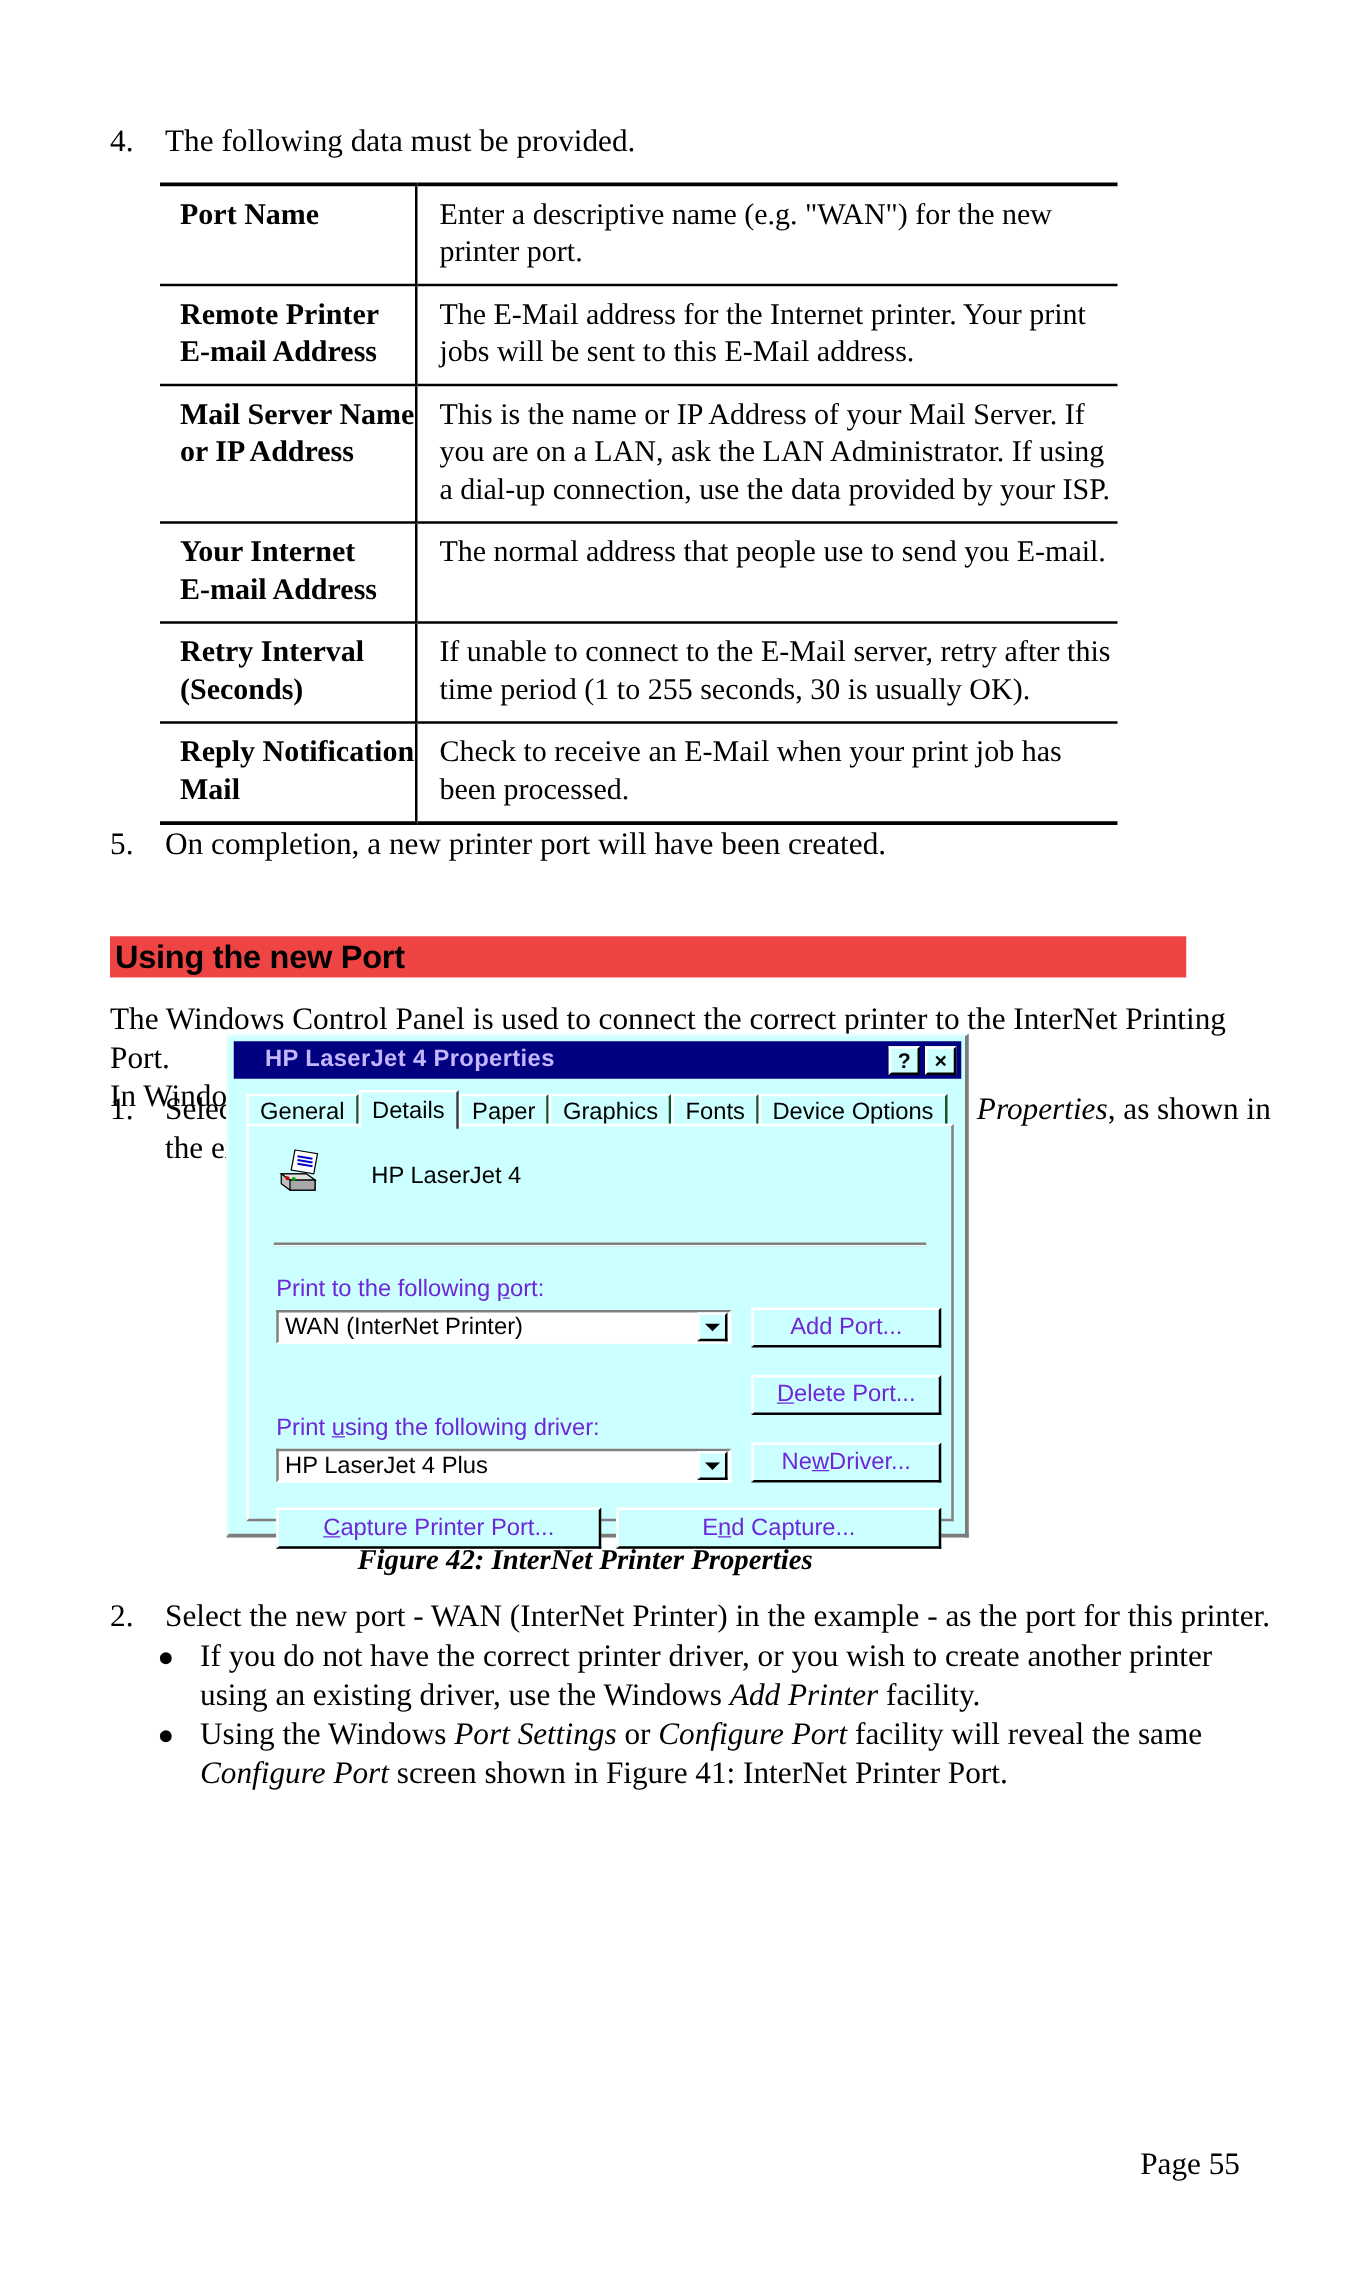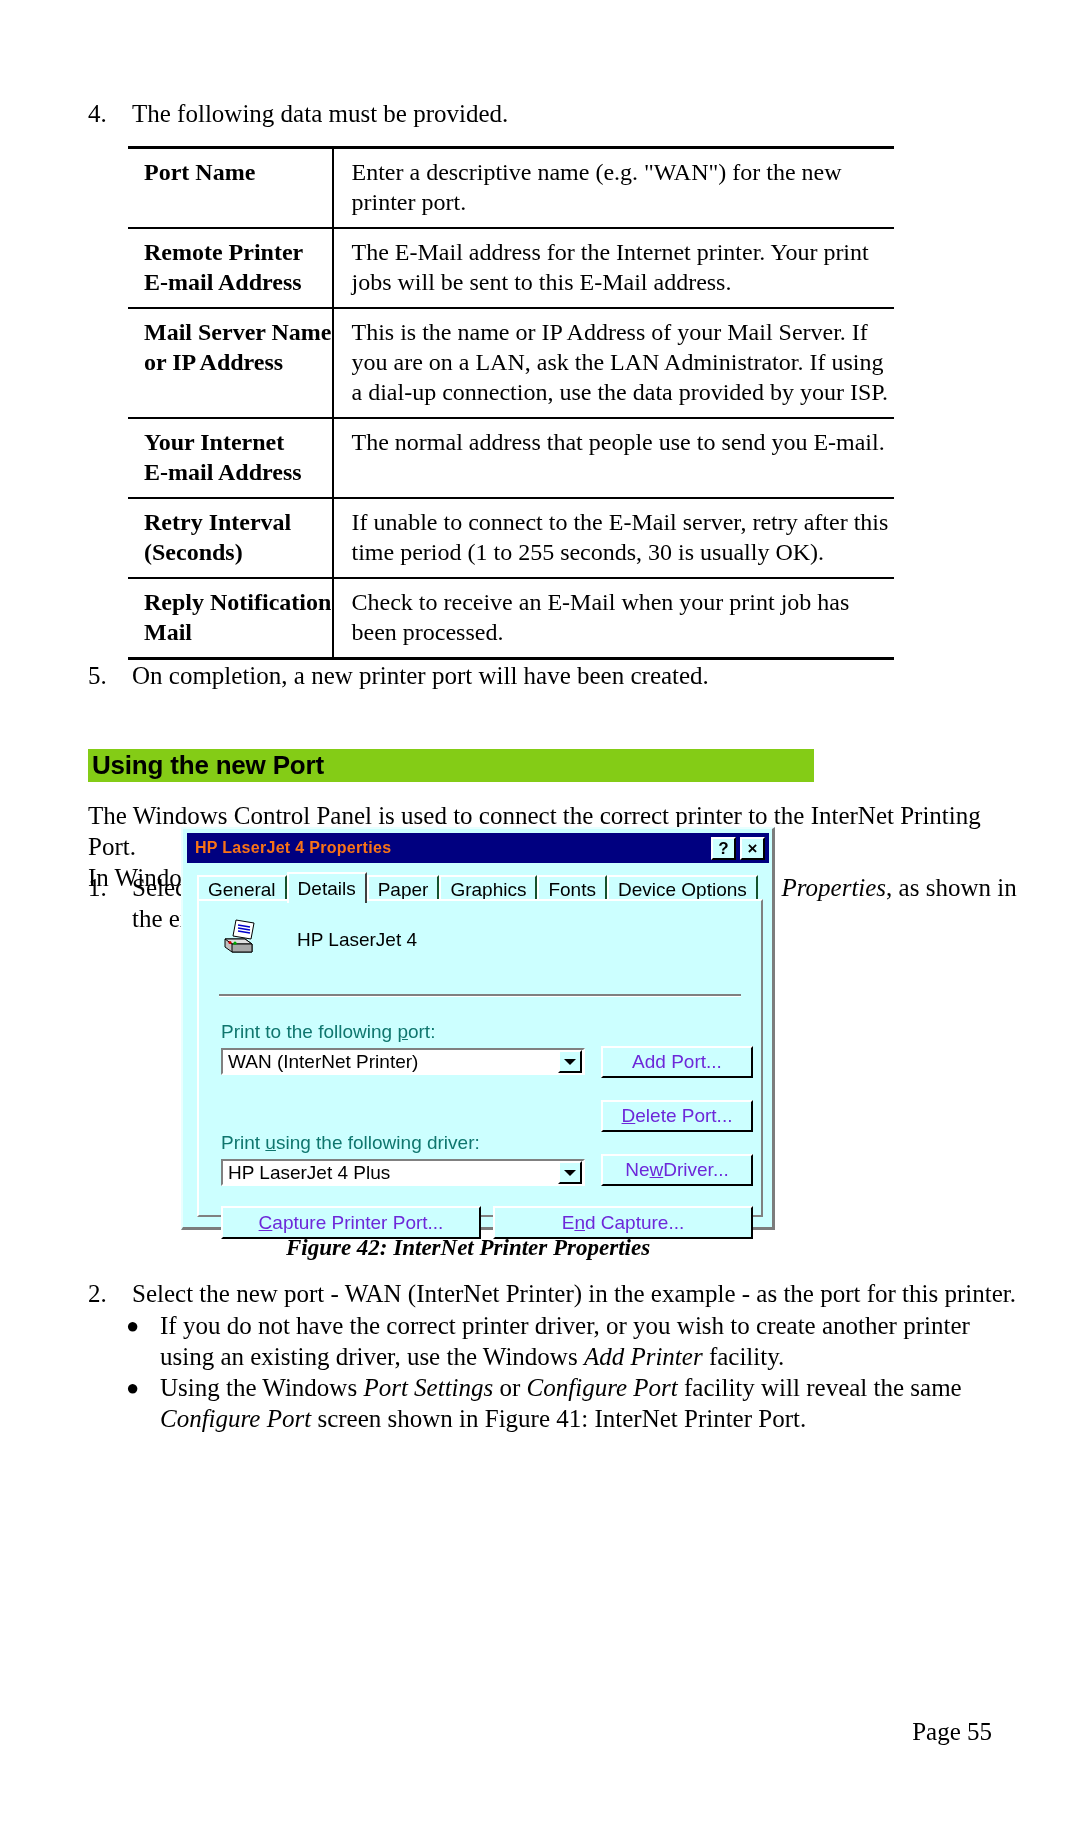--- a/index.html
+++ b/index.html
@@ -69,23 +69,23 @@
     padding-left: 18px !important;
     padding-right: 6px !important;
   }
   .dt-term .l, .dt-desc .l { display: block; white-space: nowrap; }
 
   
   .section-head {
     position: absolute;
     left: 88px;
     top: 749px;
-    width: 726px;
+    width: 861px;
     height: 33px;
-    background: #84cc16;
+    background: #ef4444;
     font-family: "Liberation Sans", "DejaVu Sans", sans-serif;
     font-weight: bold;
     font-size: 26px;
     line-height: 33px;
     padding-left: 4px;
     box-sizing: border-box;
     letter-spacing: -0.2px;
   }
 
   .para {
@@ -113,25 +113,25 @@
   .titlebar {
     position: absolute;
     left: 4px; top: 4px;
     width: 582px;
     height: 30px;
     background: #000080;
     display: flex;
     align-items: center;
   }
   .titlebar-text {
-    color: #f97316;
+    color: #c4b5fd;
     font-weight: bold;
-    font-size: 16px;
+    font-size: 19px;
     letter-spacing: 0.3px;
-    padding-left: 8px;
+    padding-left: 25px;
     flex: 1;
   }
   .tb-btn {
     width: 25px;
     height: 23px;
     margin-right: 4px;
     background: #ccffff;
     border-top: 2px solid #ffffff;
     border-left: 2px solid #ffffff;
     border-right: 2px solid #000000;
@@ -205,21 +205,21 @@
     left: 20px;
     top: 93px;
     width: 522px;
     height: 2px;
     background: #808080;
     border-bottom: 1px solid #ffffff;
   }
   .fld-label {
     position: absolute;
     font-size: 19px;
-    color: #0f766e;
+    color: #6d28d9;
     white-space: nowrap;
   }
   .combo {
     position: absolute;
     height: 27px;
     background: #ffffff;
     border-top: 2px solid #808080;
     border-left: 2px solid #808080;
     border-right: 2px solid #ffffff;
     border-bottom: 2px solid #ffffff;

